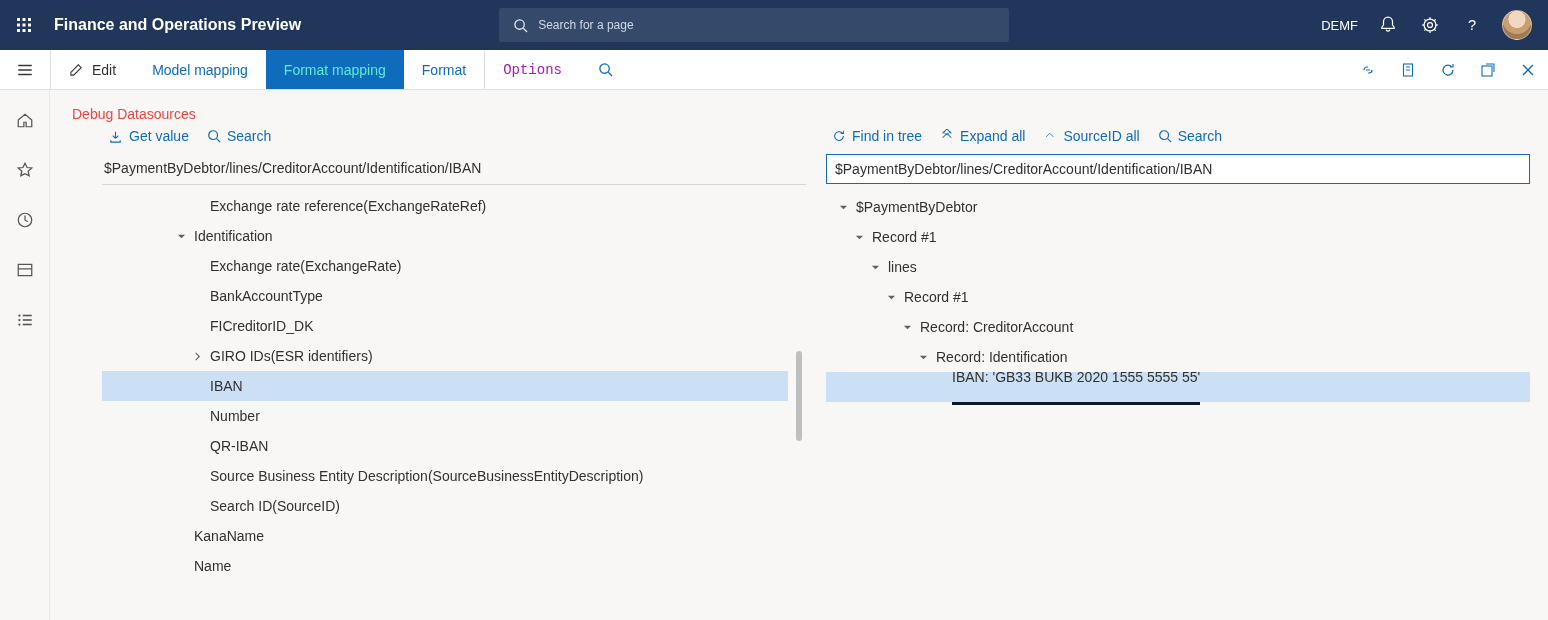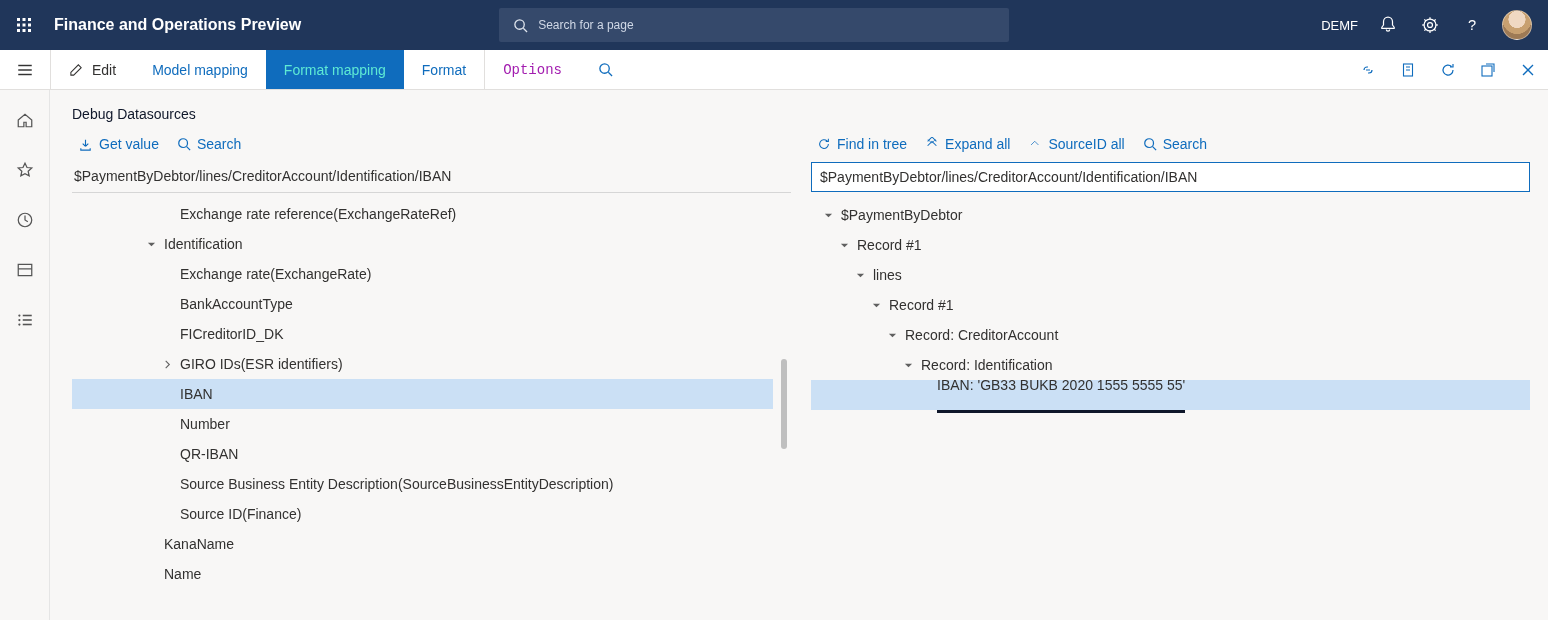--- a/index.html
+++ b/index.html
@@ -29,23 +29,23 @@
   .cmdbar .right-icons { margin-left: auto; display: flex; align-items: center; }
   .cmdbar .icon-btn { width: 40px; display: flex; align-items: center; justify-content: center; color: #0F6CBD; cursor: pointer; }
   .cmdbar .icon-btn.close { color: #0F6CBD; }
 
   
   .main { display: flex; height: calc(620px - 50px - 40px); }
   .icon-rail { width: 50px; background: #F8F7F6; border-right: 1px solid #E5E5E5; display: flex; flex-direction: column; align-items: center; padding-top: 18px; gap: 26px; }
   .icon-rail .rail-btn { width: 24px; height: 24px; color: #555; cursor: pointer; display:flex; align-items:center; justify-content:center;}
 
   .content { flex: 1; display: flex; flex-direction: column; padding: 16px 18px 0 22px; overflow: hidden; }
-  .page-title { font-size: 14px; color: #0f172a; margin-bottom: 10px; }
-
-  .columns { flex: 1; display: flex; gap: 20px; overflow: hidden; }
+  .page-title { font-size: 14px; color: #ef4444; margin-bottom: 2px; }
+
+  .columns { flex: 1; display: flex; gap: 20px; overflow: hidden; margin-left: 30px; }
 
   .col { flex: 1; display: flex; flex-direction: column; }
   .col.left { flex: 1; max-width: 720px; }
   .col.right { flex: 1; }
 
   .col-actions { display: flex; align-items: center; gap: 18px; padding: 4px 0 10px 6px; }
   .link-btn { display: inline-flex; align-items: center; gap: 6px; color: #0F6CBD; cursor: pointer; font-size: 14px; }
 
   .path-row { border-bottom: 1px solid #D6D6D6; padding: 6px 0 8px 2px; font-size: 14px; color: #323130; margin-bottom: 6px; }
   .path-input { width: 100%; border: 1px solid #0F6CBD; padding: 6px 8px; font-size: 14px; color: #323130; outline: none; background:#fff; }
@@ -383,21 +383,21 @@
               <div class="node" style="padding-left: 88px;">
                 <span class="caret none"></span>
                 <span>QR-IBAN</span>
               </div>
               <div class="node" style="padding-left: 88px;">
                 <span class="caret none"></span>
                 <span>Source Business Entity Description(SourceBusinessEntityDescription)</span>
               </div>
               <div class="node" style="padding-left: 88px;">
                 <span class="caret none"></span>
-                <span>Source ID(Finance)</span>
+                <span>Search ID(SourceID)</span>
               </div>
               <div class="node" style="padding-left: 72px;">
                 <span class="caret none"></span>
                 <span>KanaName</span>
               </div>
               <div class="node" style="padding-left: 72px;">
                 <span class="caret none"></span>
                 <span>Name</span>
               </div>
             </div>

